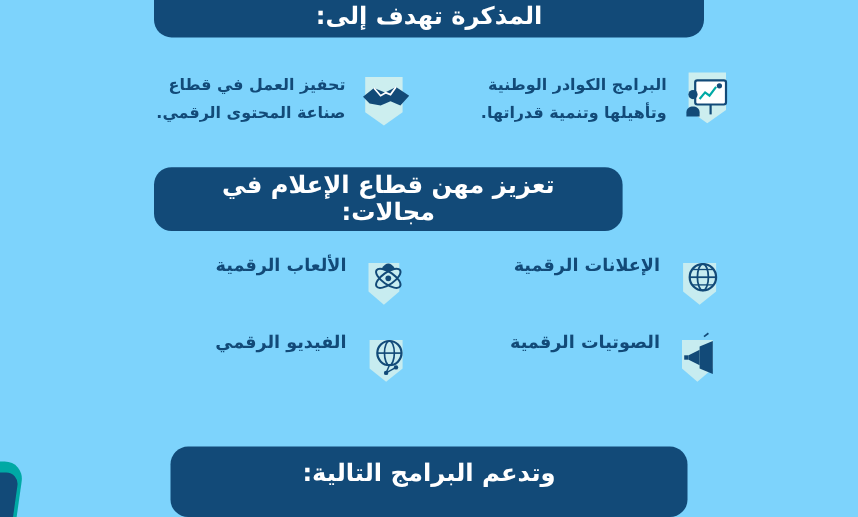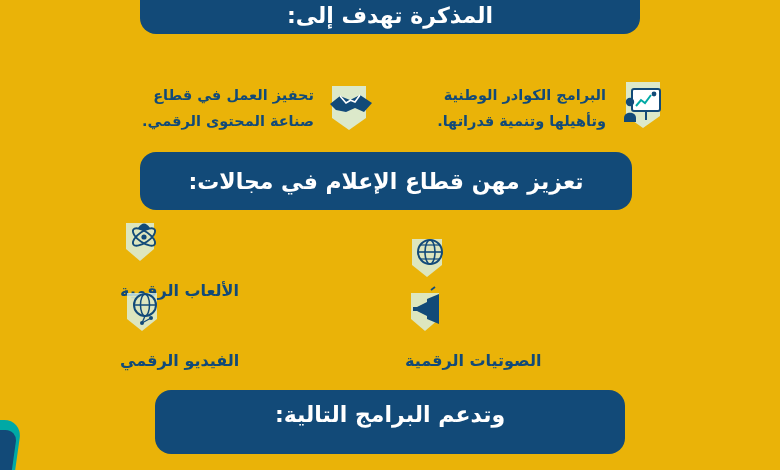--- a/index.html
+++ b/index.html
@@ -12,21 +12,21 @@
     background: #ffffff;
     font-family: "DejaVu Sans", "Liberation Sans", sans-serif;
     overflow: hidden;
     position: relative;
   }
 
   .page {
     position: relative;
     width: 780px;
     height: 470px;
-    background: #eab308;
+    background: #7dd3fc;
     overflow: hidden;
   }
 
   
   .banner {
     position: absolute;
     background: #124A78;
     border-radius: 16px;
     color: #ffffff;
     display: flex;
@@ -46,29 +46,29 @@
     height: 58px;
     font-size: 22px;
     border-radius: 0 0 16px 16px;
     align-items: flex-end;
     padding-bottom: 6px;
   }
 
   .banner-2 {
     left: 140px;
     top: 152px;
-    width: 492px;
+    width: 426px;
     height: 58px;
     font-size: 22px;
     align-items: center;
   }
 
   .banner-3 {
     left: 155px;
-    top: 390px;
+    top: 406px;
     width: 470px;
     height: 64px;
     font-size: 22px;
     align-items: flex-start;
     padding-top: 12px;
   }
 
   
   .aims {
     position: absolute;
@@ -77,21 +77,21 @@
     width: 560px;
     height: 90px;
     display: flex;
     flex-direction: row;
     justify-content: space-between;
   }
 
   .aim-item {
     display: flex;
     flex-direction: row;
-    align-items: flex-end;
+    align-items: center;
     gap: 10px;
     width: 268px;
   }
 
   .aim-text {
     color: #124A78;
     font-size: 14.5px;
     line-height: 1.75;
     font-weight: bold;
     text-align: right;
@@ -118,22 +118,21 @@
   .field-row {
     display: flex;
     flex-direction: row;
     justify-content: space-between;
     height: 70px;
     align-items: center;
   }
 
   .field-item {
     display: flex;
-    flex-direction: column;
-    align-items: flex-end;
+    align-items: flex-start;
     gap: 14px;
     width: 255px;
     justify-content: flex-start;
   }
 
   .field-label {
     color: #124A78;
     font-size: 16px;
     font-weight: bold;
     white-space: nowrap;
@@ -230,20 +229,21 @@
         <div class="field-icon">
           <svg width="46" height="52" viewBox="0 0 46 52">
             <path d="M7 8 L37 8 L37 34 L22 46 L7 34 Z" fill="#D9F2EC" opacity="0.8"></path>
             <circle cx="25" cy="21" r="12" fill="none" stroke="#124A78" stroke-width="2"></circle>
             <ellipse cx="25" cy="21" rx="5" ry="12" fill="none" stroke="#124A78" stroke-width="1.6"></ellipse>
             <line x1="13" y1="21" x2="37" y2="21" stroke="#124A78" stroke-width="1.6"></line>
             <line x1="15" y1="14" x2="35" y2="14" stroke="#124A78" stroke-width="1.2"></line>
             <line x1="15" y1="28" x2="35" y2="28" stroke="#124A78" stroke-width="1.2"></line>
           </svg>
         </div>
+        <div class="field-label">الإعلانات الرقمية</div>
       </div>
 
       <div class="field-item">
         <div class="field-icon">
           <svg width="46" height="52" viewBox="0 0 46 52">
             <path d="M6 8 L34 8 L34 34 L20 46 L6 34 Z" fill="#D9F2EC" opacity="0.8"></path>
             <ellipse cx="24" cy="22" rx="13" ry="5.5" fill="none" stroke="#124A78" stroke-width="1.8" transform="rotate(35 24 22)"></ellipse>
             <ellipse cx="24" cy="22" rx="13" ry="5.5" fill="none" stroke="#124A78" stroke-width="1.8" transform="rotate(-35 24 22)"></ellipse>
             <path d="M18 13 q6 -9 12 0 q-6 5 -12 0 Z" fill="#124A78"></path>
             <circle cx="24" cy="22" r="2.6" fill="#124A78"></circle>

